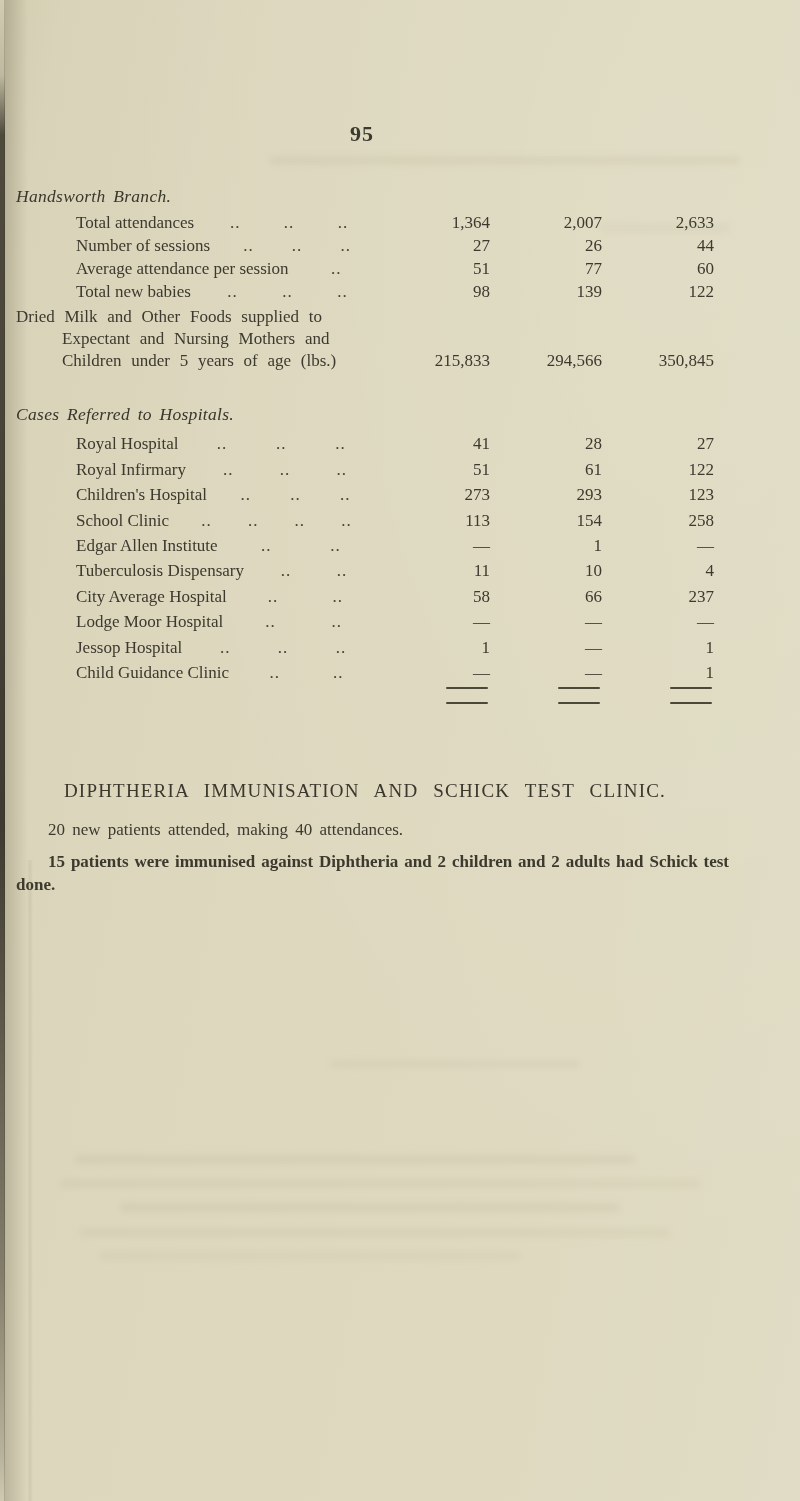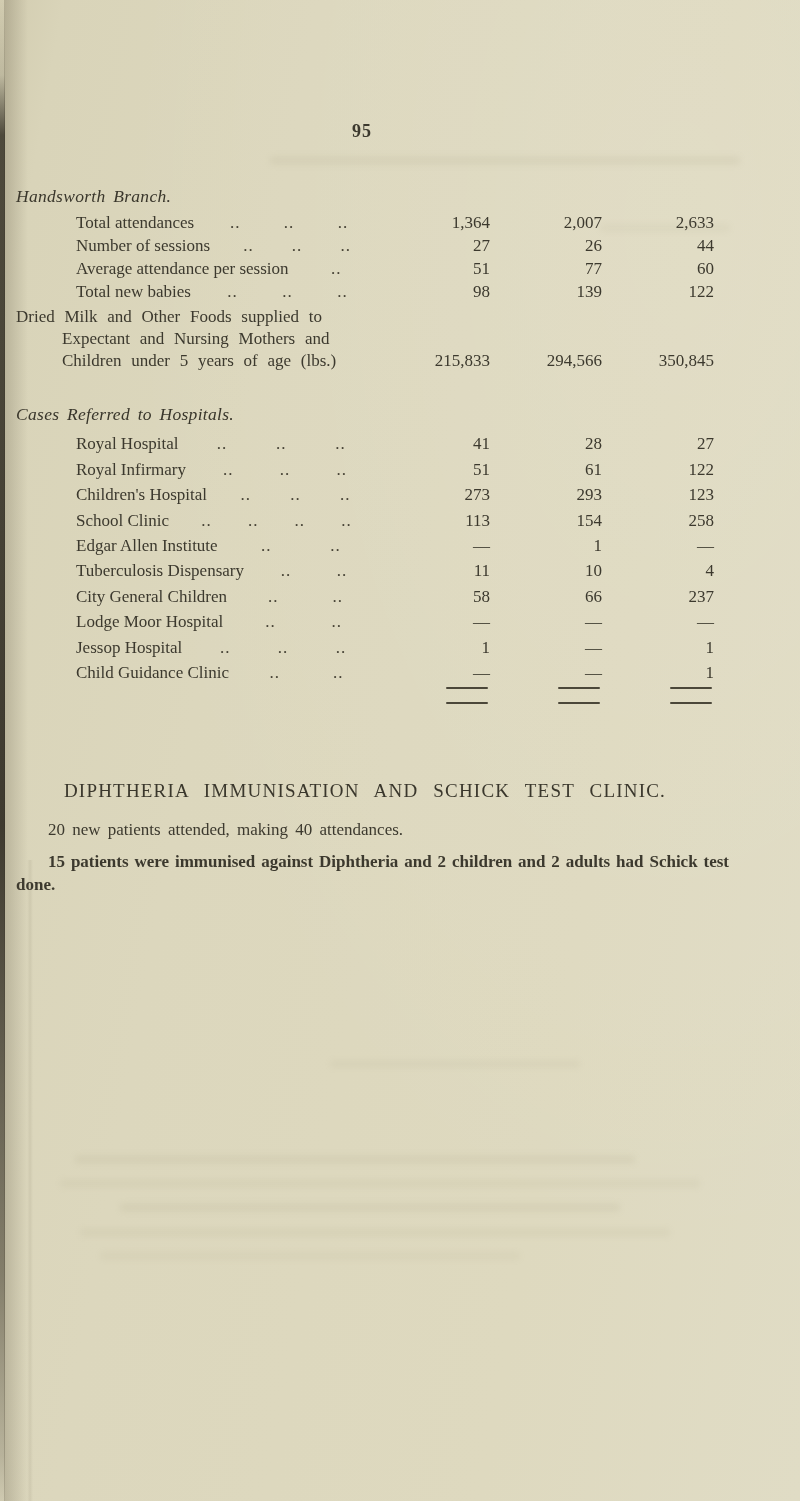--- a/index.html
+++ b/index.html
@@ -21,21 +21,21 @@
       rgba(40,36,26,0) 0%, rgba(40,36,26,0.12) 5%, rgba(40,36,26,0.78) 9%,
       rgba(35,31,23,0.85) 55%, rgba(60,54,40,0.55) 85%, rgba(60,54,40,0.22) 97%, rgba(60,54,40,0.08) 100%);}
   .edgefade{position:absolute;left:4px;top:0;width:24px;height:100%;z-index:4;
     background:linear-gradient(to right, rgba(90,82,62,0.26), rgba(90,82,62,0));}
   .crease{position:absolute;left:27px;top:860px;height:641px;width:6px;z-index:4;
     background:linear-gradient(to right, rgba(120,112,88,0), rgba(120,112,88,0.12), rgba(120,112,88,0));}
   
   .ghost{position:absolute;background:#97906f;opacity:0.10;filter:blur(3px);border-radius:2px;z-index:1;}
 
   .pagenum{position:absolute;top:121px;left:0;width:724px;text-align:center;
-    font-weight:700;font-size:18px;letter-spacing:1px;}
+    font-weight:700;font-size:22px;letter-spacing:1px;}
 
   .yearrow{position:absolute;top:166px;left:76px;width:638px;display:flex;align-items:baseline;}
   .spacer{flex:1;}
 
   .h-italic{position:absolute;left:16px;font-style:italic;font-size:17.5px;
     letter-spacing:0.3px;word-spacing:3px;color:#39362b;}
   .hw-head{top:186px;}
   .cases-head{top:404px;}
 
   .rows{position:absolute;left:76px;width:638px;}
@@ -228,21 +228,21 @@
             <span>..</span>
             <span>..</span>
           </span>
         </span>
       <span class="val">11</span>
       <span class="val">10</span>
       <span class="val">4</span>
     </div>
     <div class="crow">
       <span class="lblwrap">
-          <span class="lbl">City General Children</span>
+          <span class="lbl">City Average Hospital</span>
           <span class="dots">
             <span>..</span>
             <span>..</span>
           </span>
         </span>
       <span class="val">58</span>
       <span class="val">66</span>
       <span class="val">237</span>
     </div>
     <div class="crow">

